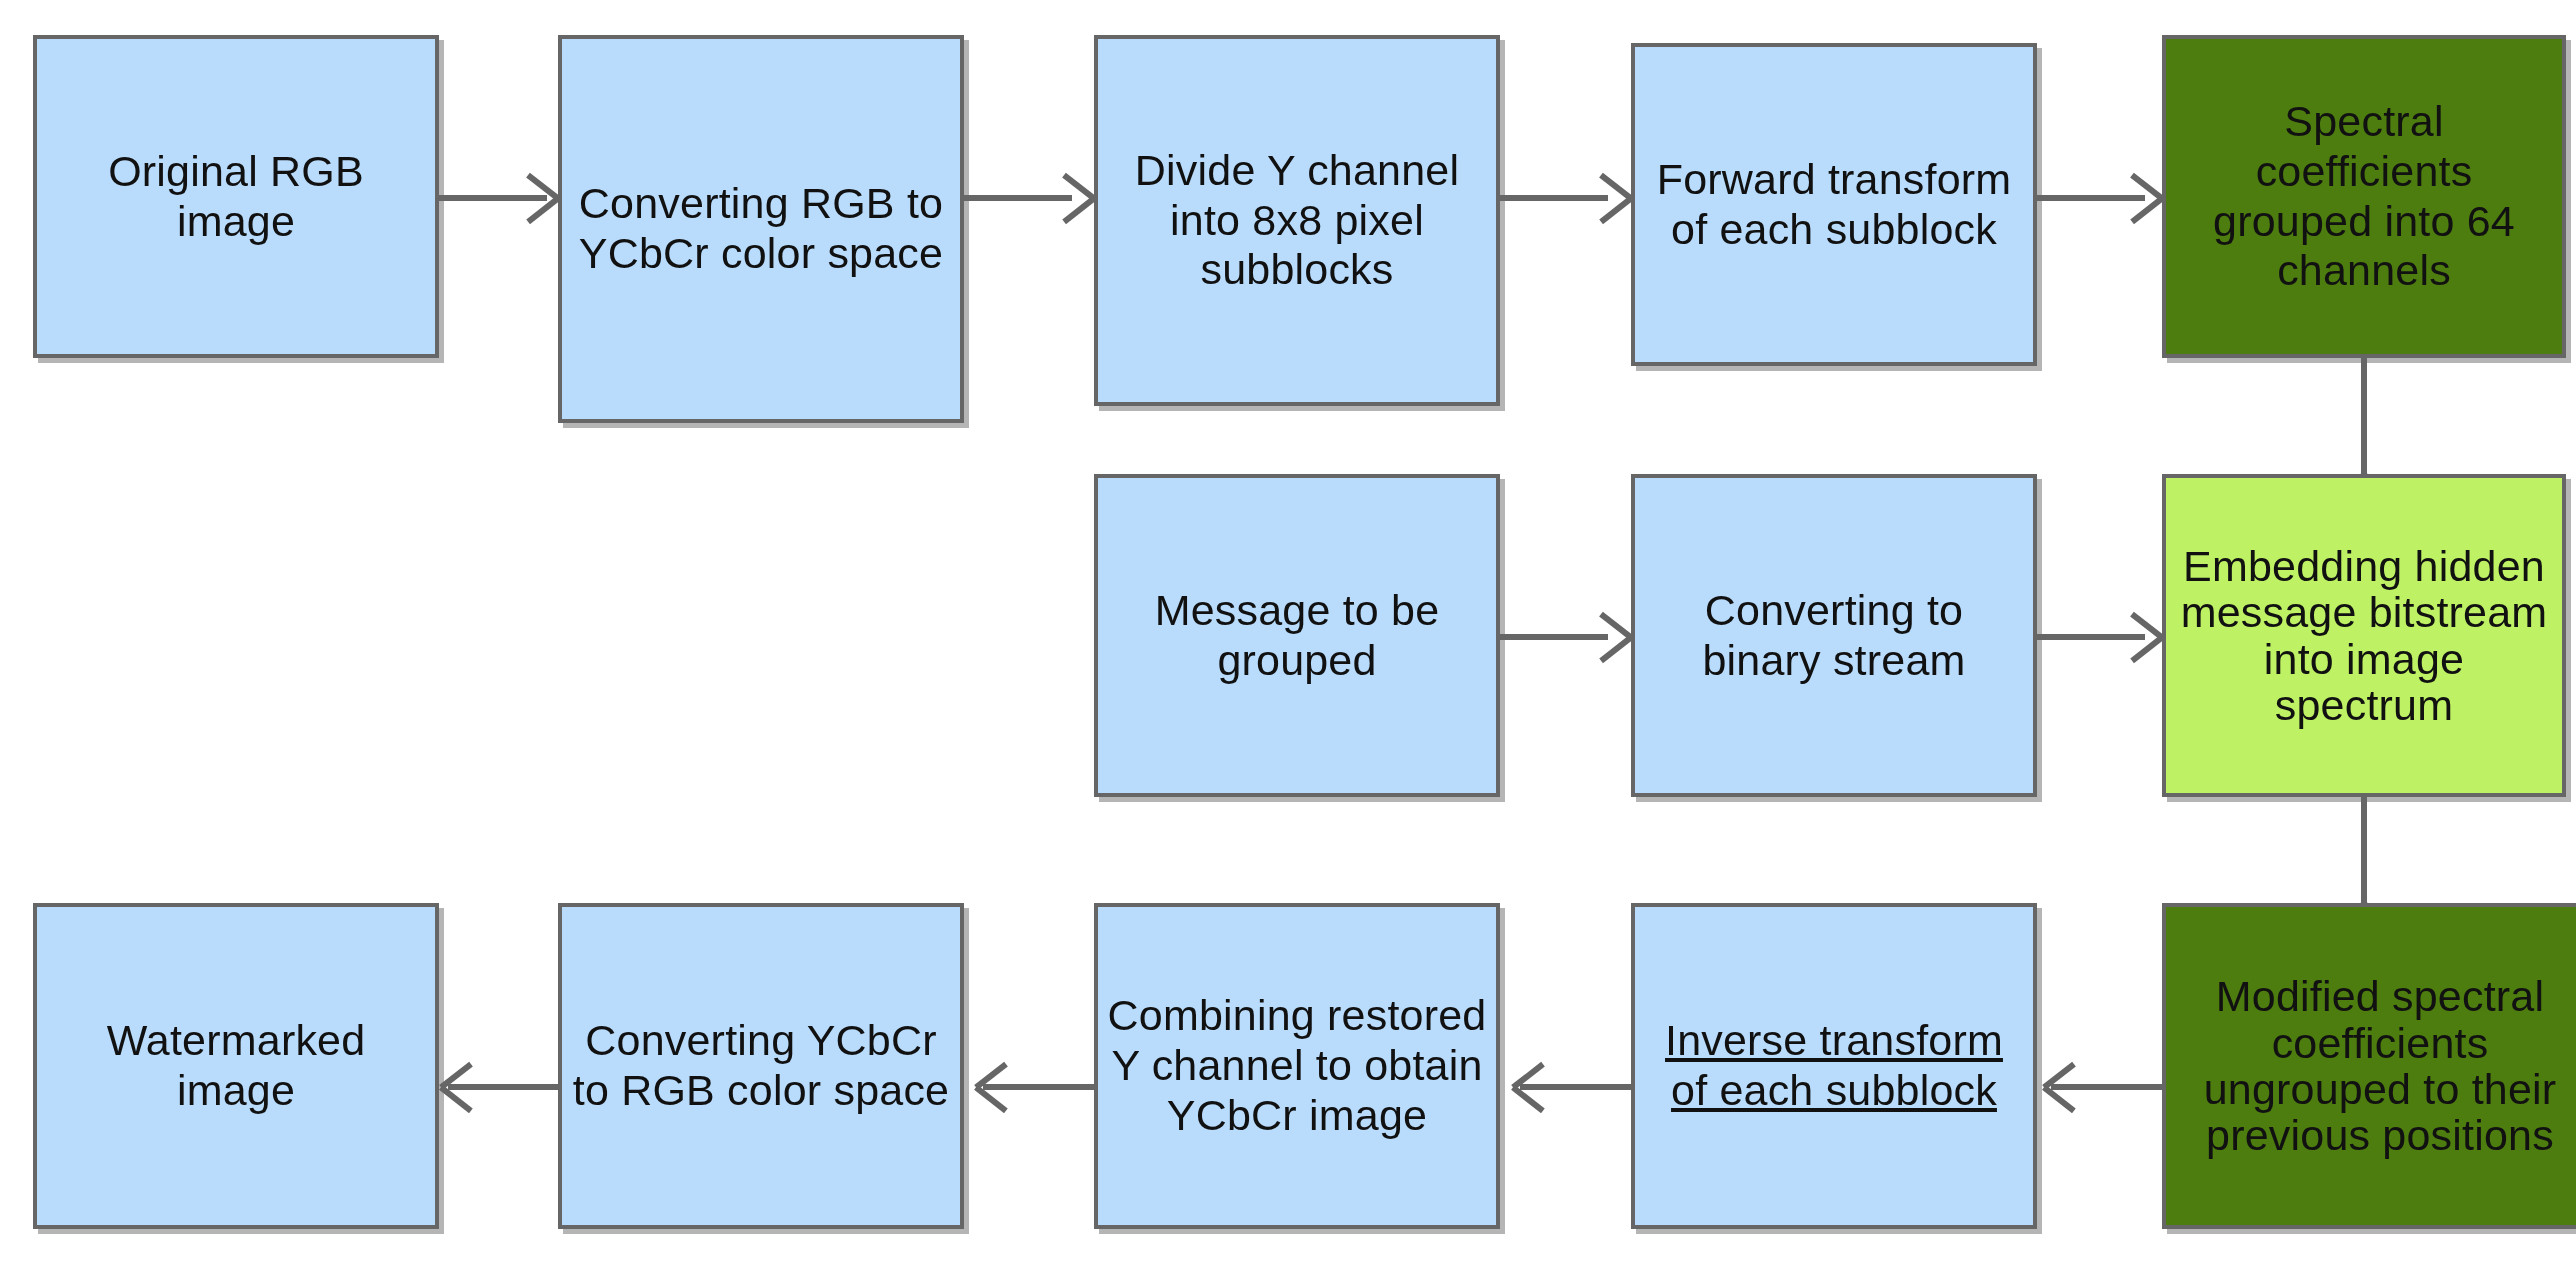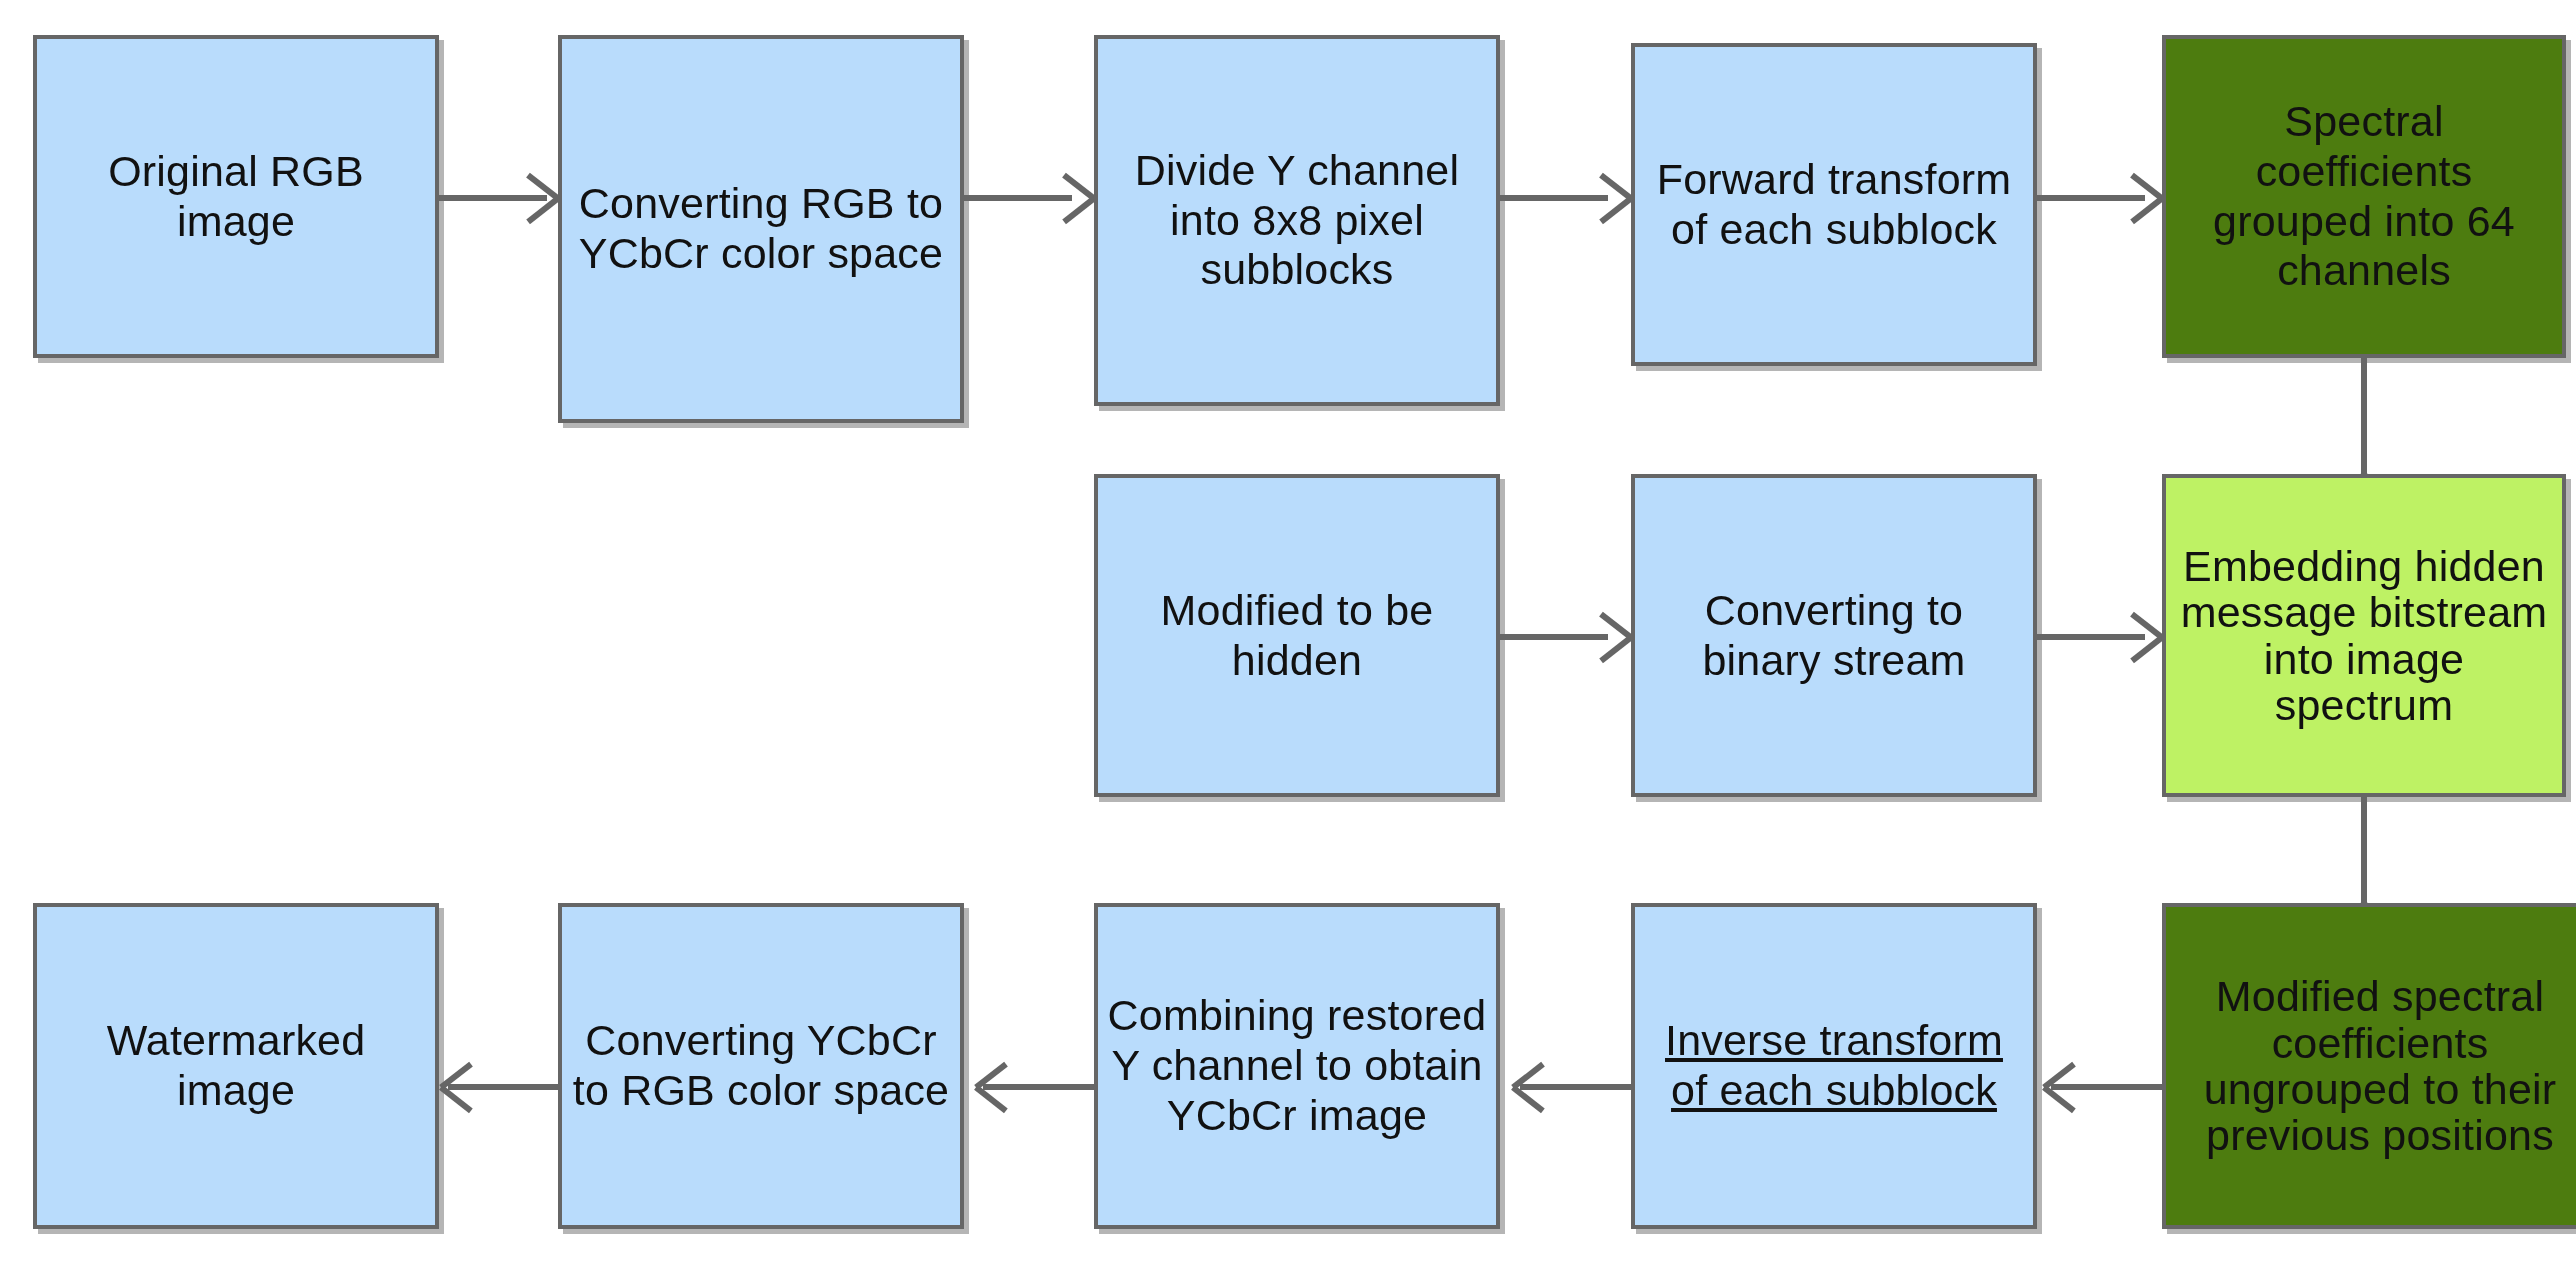--- a/index.html
+++ b/index.html
@@ -127,21 +127,21 @@
     <span class="label">Spectral coefficients grouped into 64 channels</span>
   </div>
 
   <div class="edge v" style="left:2361px; top:358px; height:116px;"></div>
   <div class="arrow down" style="left:2364px; top:474px;">
     <i></i>
       <i></i>
   </div>
 
   <div class="node blue" style="left:1094px; top:474px; width:406px; height:323px;">
-    <span class="label">Modified to be hidden</span>
+    <span class="label">Message to be grouped</span>
   </div>
 
   <div class="edge h" style="left:1500px; top:634px; width:108px;"></div>
   <div class="arrow right" style="left:1631px; top:637px;">
     <i></i>
       <i></i>
   </div>
 
   <div class="node blue" style="left:1631px; top:474px; width:406px; height:323px;">
     <span class="label">Converting to binary stream</span>

